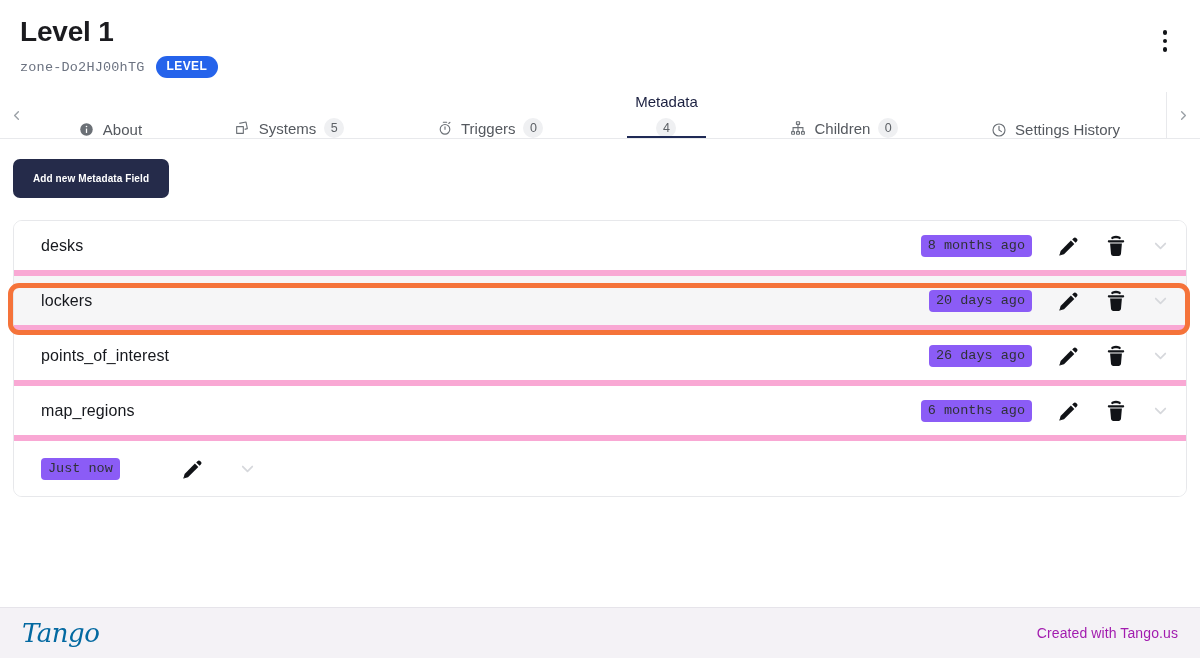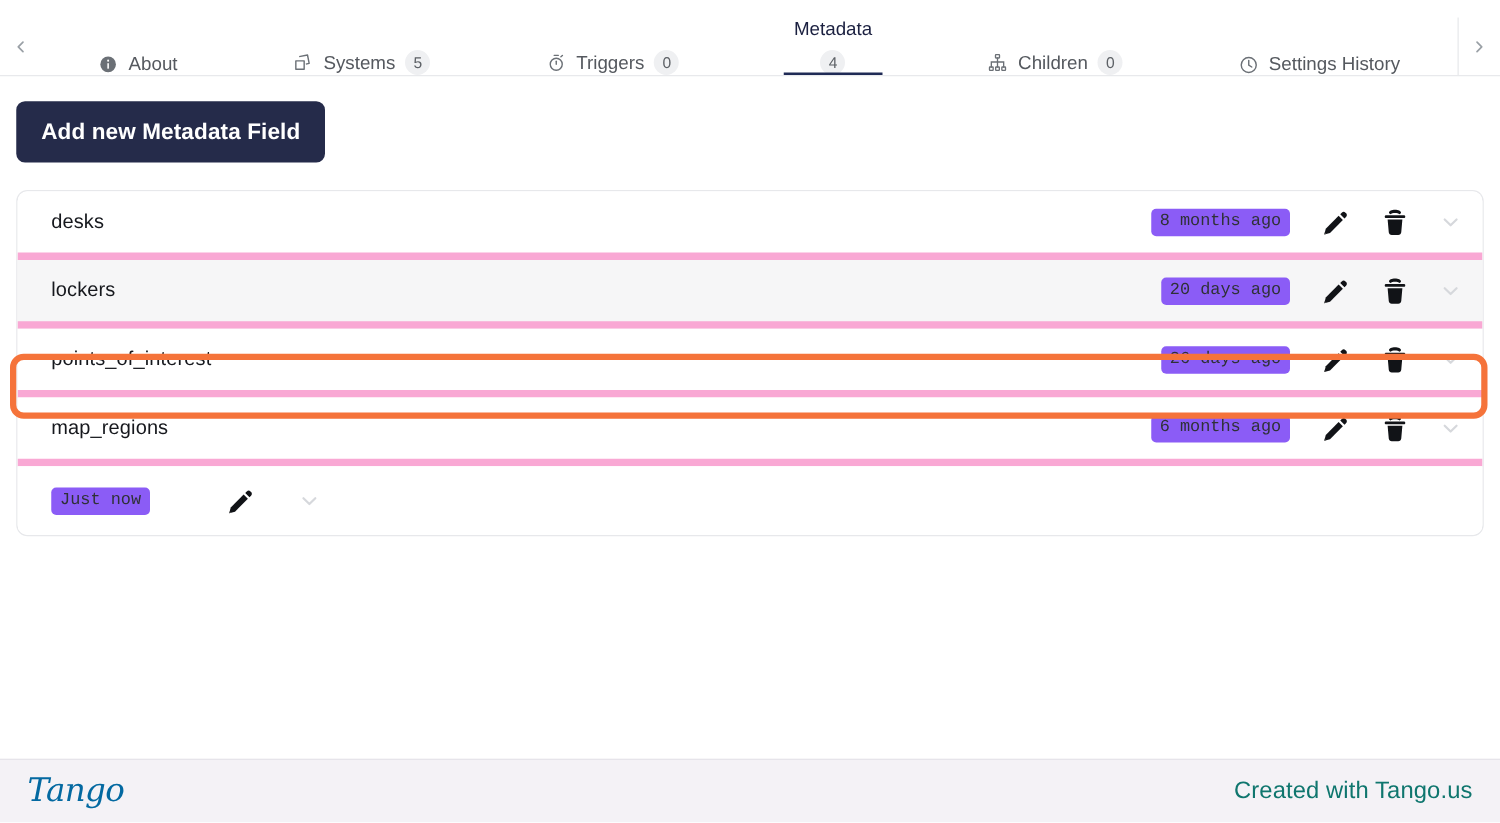--- a/index.html
+++ b/index.html
@@ -152,21 +152,21 @@
   
   .body {
     flex: 1 1 auto;
     padding: 20px 13px 0 13px;
     background: #ffffff;
     overflow: hidden;
   }
   .add-btn {
     background: #252b4a;
     color: #ffffff;
-    font-size: 18px;
+    font-size: 10px;
     font-weight: 700;
     border: none;
     border-radius: 7px;
     padding: 14px 20px;
     cursor: pointer;
     letter-spacing: 0.1px;
   }
 
   .list-card {
     margin-top: 22px;
@@ -243,33 +243,45 @@
   }
   .tango-logo {
     font-family: "DejaVu Serif", serif;
     font-style: italic;
     font-size: 26px;
     color: #0369a1;
     letter-spacing: -0.5px;
     line-height: 1;
   }
   .footer-text {
-    font-size: 19px;
-    color: #0f766e;
+    font-size: 14px;
+    color: #a21caf;
     letter-spacing: 0.1px;
     text-align: right;
   }
 
   svg { display: block; }
 </style>
 </head>
 <body>
 
 <div class="screen">
 
+  <div class="header">
+    <div class="page-title">Level 1</div>
+    <div class="subline">
+      <span class="zone-id">zone-Do2HJ00hTG</span>
+      <span class="level-badge">LEVEL</span>
+    </div>
+    <div class="kebab">
+      <i></i>
+      <i></i>
+      <i></i>
+    </div>
+  </div>
 
   <div class="tabbar">
     <div class="tab-arrow left">
       <svg width="15" height="15" viewBox="0 0 24 24" fill="none" stroke="currentColor" stroke-width="2.2" stroke-linecap="round" stroke-linejoin="round">
           <polyline points="15 18 9 12 15 6"></polyline>
         </svg>
     </div>
 
     <div class="tabs">
 

